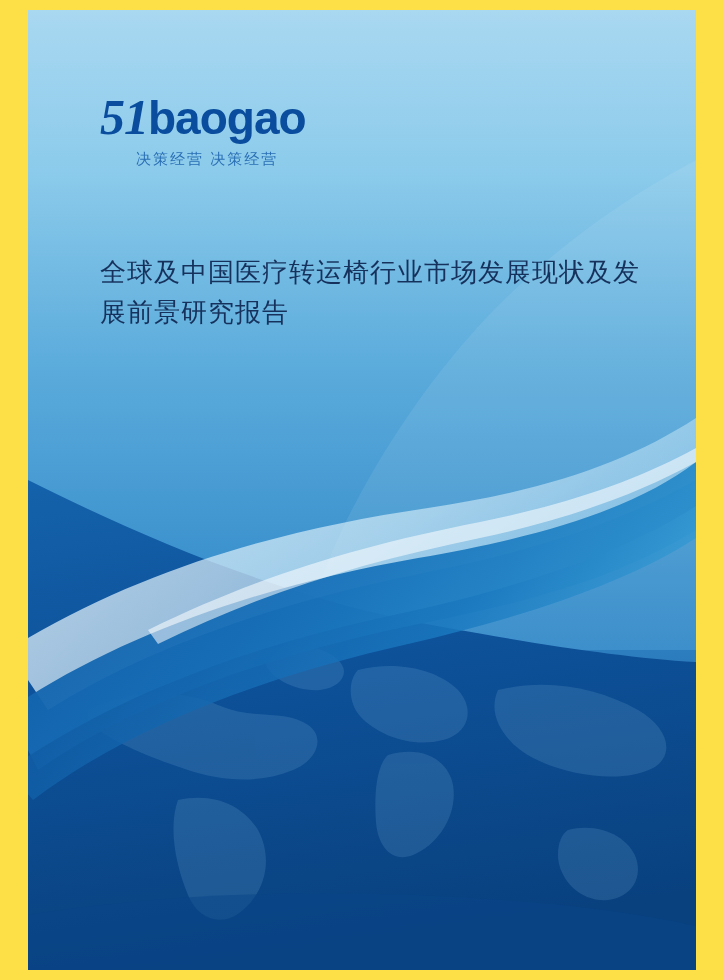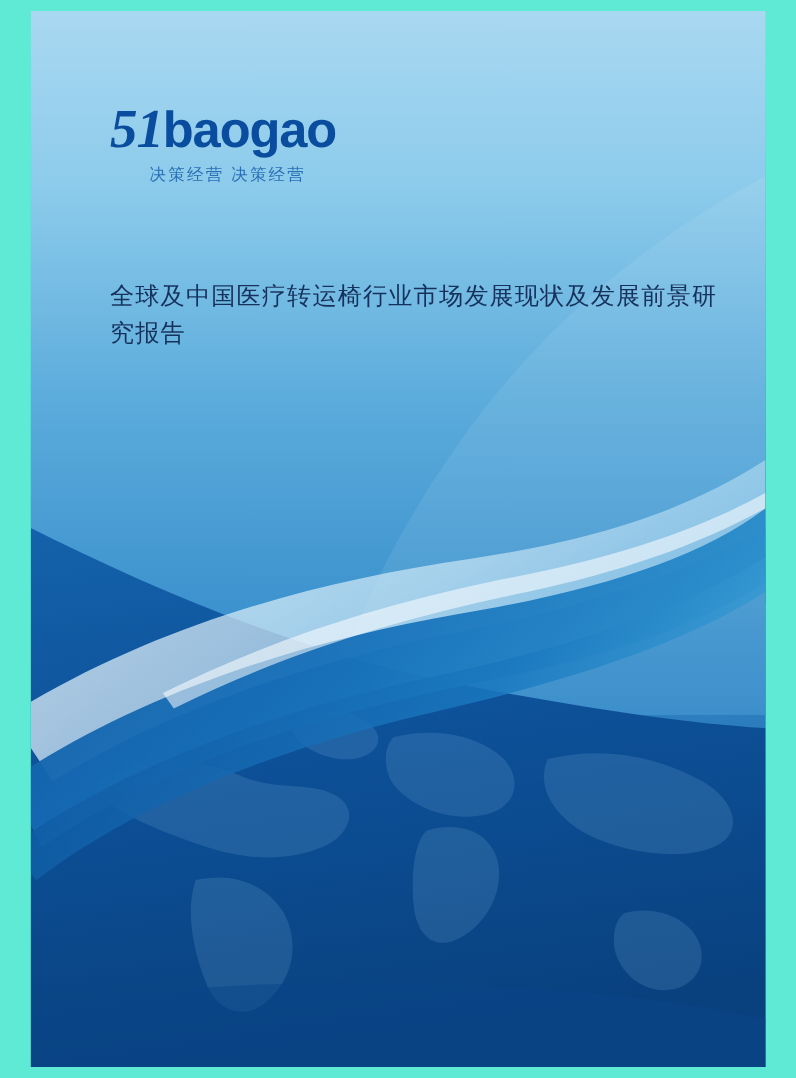--- a/index.html
+++ b/index.html
@@ -8,21 +8,21 @@
     background: #ffffff;
   }
   body {
     font-family: "Liberation Sans", sans-serif;
   }
   .page {
     position: relative;
     width: 724px;
     height: 980px;
     overflow: hidden;
-    background: #5eead4;
+    background: #fde047;
   }
   .cover {
     position: absolute;
     left: 28px;
     top: 10px;
     width: 668px;
     height: 960px;
     overflow: hidden;
     background: linear-gradient(175deg, #9fd2ef 0%, #7ec2e8 16%, #4aa5d9 38%, #2383c6 58%, #1667b0 76%, #0d509c 100%);
   }
@@ -74,21 +74,21 @@
     font-size: 15px;
     letter-spacing: 2px;
     white-space: nowrap;
   }
   .title {
     position: absolute;
     left: 72px;
     top: 242px;
     width: 560px;
     color: #16325c;
-    font-size: 22px;
+    font-size: 26px;
     line-height: 1.55;
     font-weight: 500;
     letter-spacing: 1px;
     font-family: "Liberation Sans", sans-serif;
   }
 </style>
 </head>
 <body>
 
 <div class="page">

